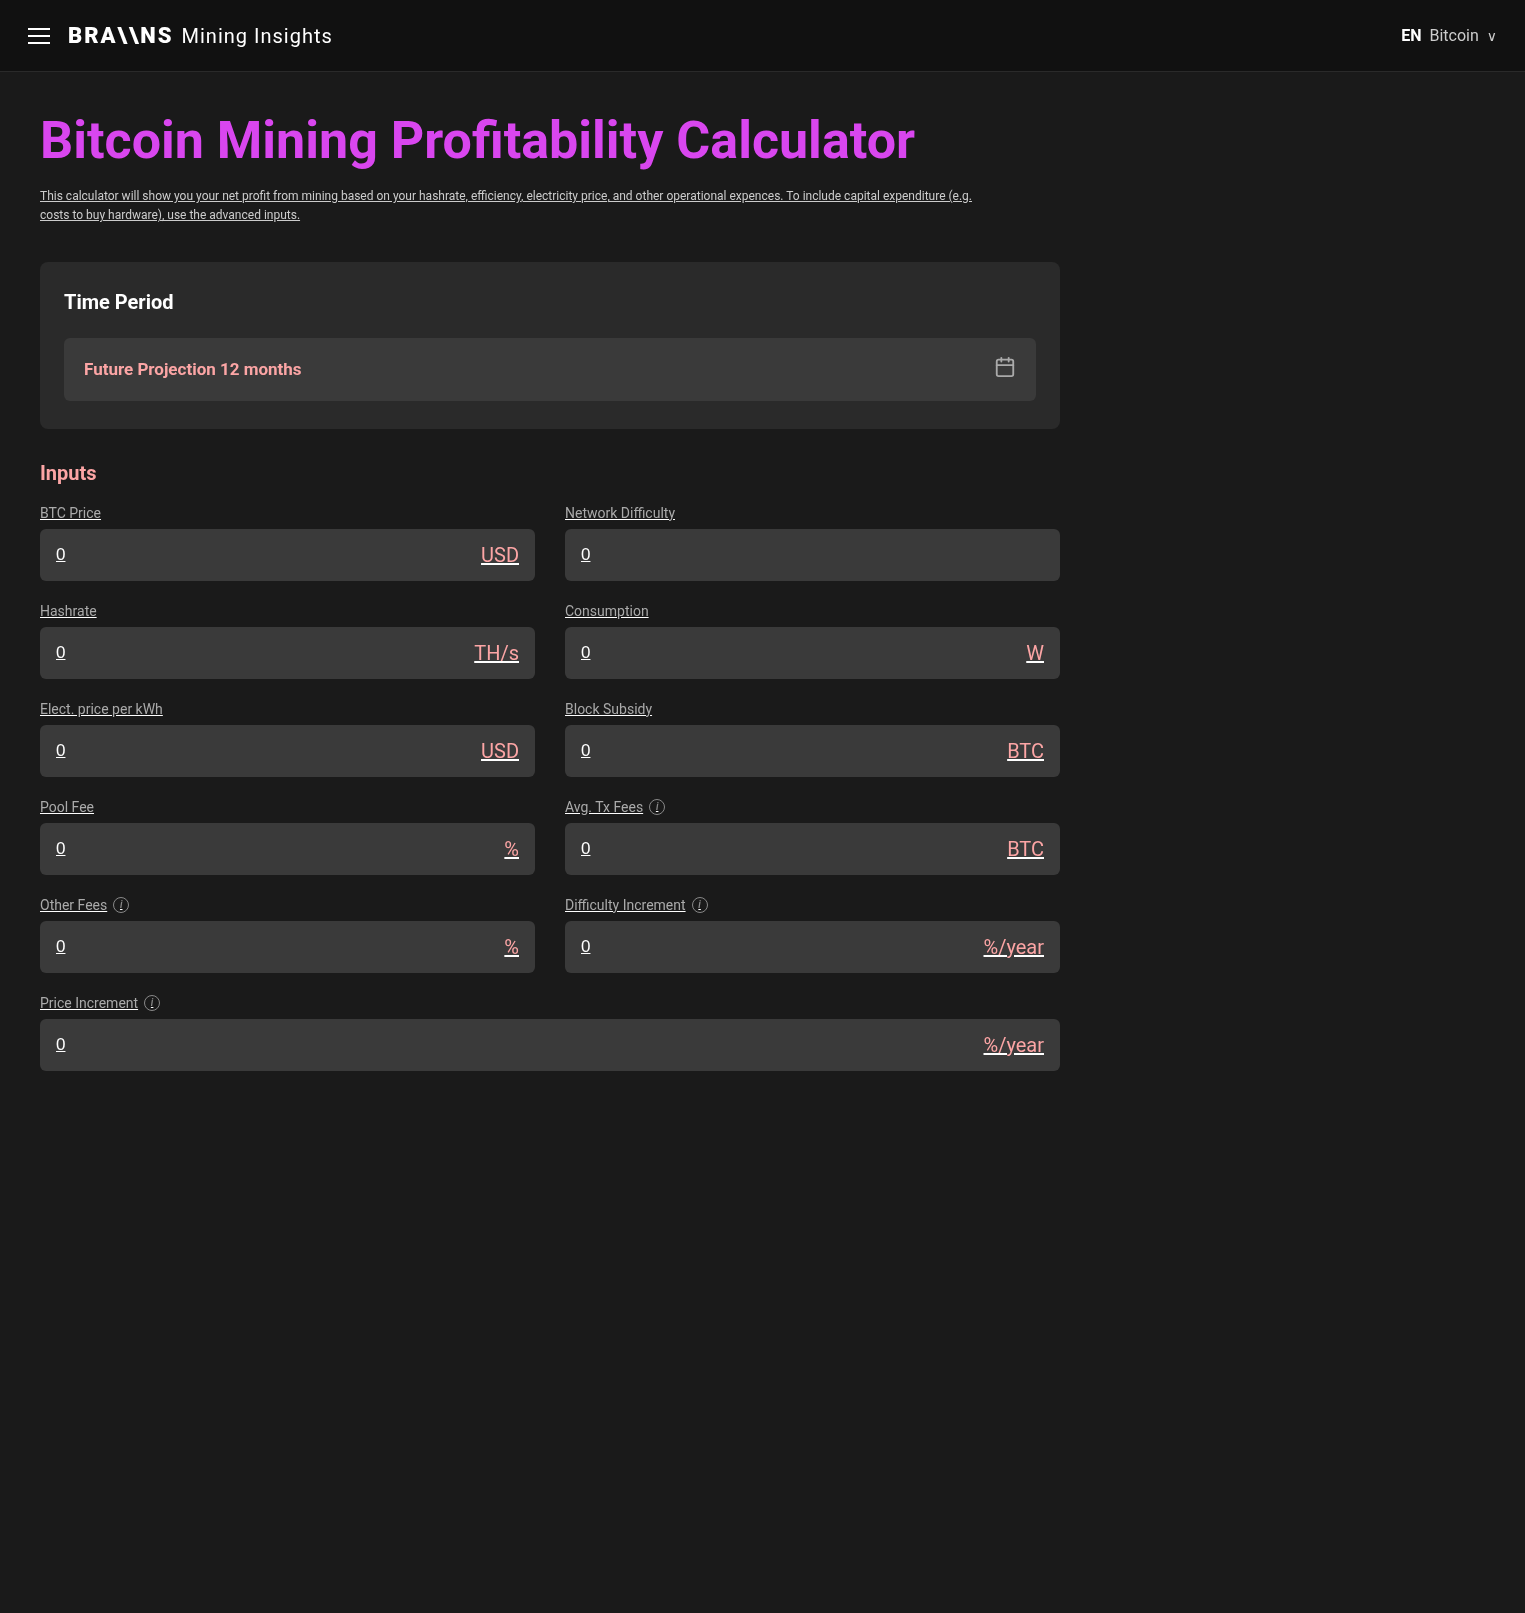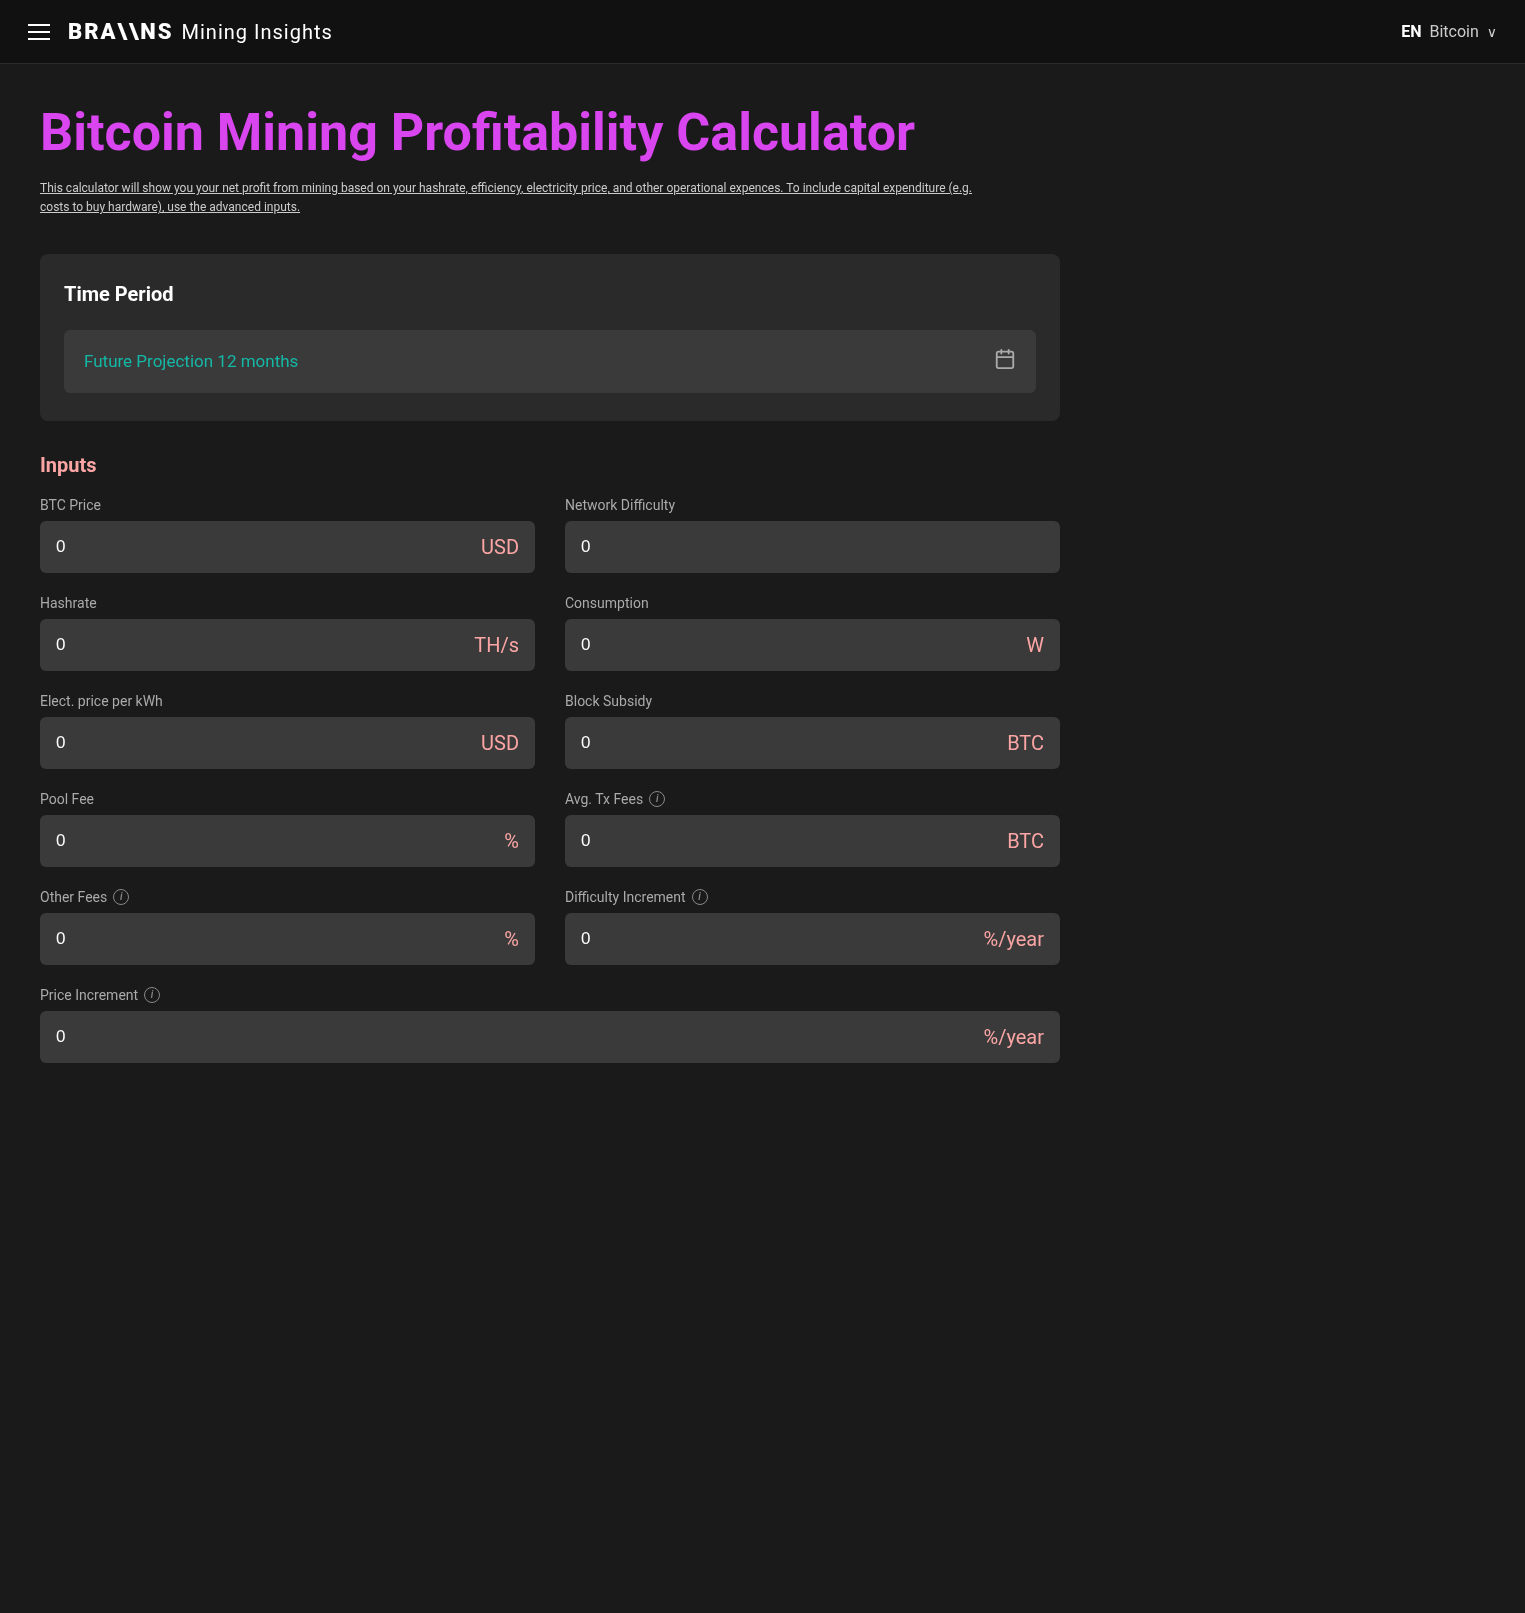--- a/index.html
+++ b/index.html
@@ -11,21 +11,21 @@
       width: 1525px;
     }
 
     
     .navbar {
       background: #111111;
       display: flex;
       align-items: center;
       justify-content: space-between;
       padding: 0 28px;
-      height: 64px;
+      height: 72px;
       border-bottom: 1px solid #2a2a2a;
     }
     .navbar-left {
       display: flex;
       align-items: center;
       gap: 18px;
     }
     .hamburger-icon {
       display: flex;
       flex-direction: column;
@@ -117,21 +117,22 @@
       padding: 18px 20px;
       display: flex;
       align-items: center;
       justify-content: space-between;
       cursor: pointer;
       width: 100%;
     }
 
     .time-period-label {
       font-size: 17px;
-      color: #14b8a6;
+      color: #fca5a5;
+      font-weight: bold;
     }
 
     .calendar-icon {
       font-size: 20px;
       color: #aaaaaa;
     }
 
     
     .inputs-section {
       margin-bottom: 32px;
@@ -141,20 +142,21 @@
       font-size: 20px;
       font-weight: 700;
       margin-bottom: 20px;
       color: #fca5a5;
     }
 
     .inputs-grid {
       display: grid;
       grid-template-columns: 1fr 1fr;
       gap: 0 30px;
+      text-decoration: underline;
     }
 
     .input-group {
       margin-bottom: 22px;
     }
 
     .input-group.full-width {
       grid-column: 1 / -1;
     }
 

